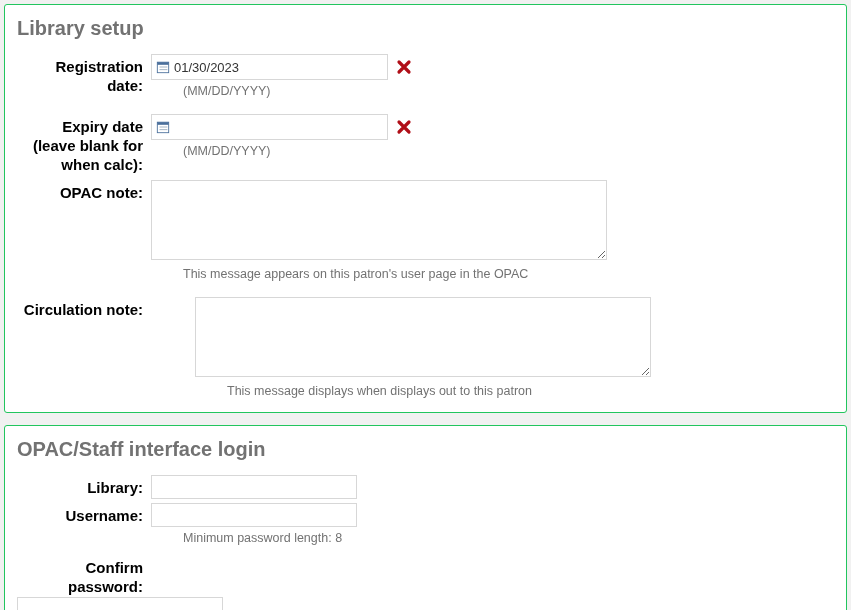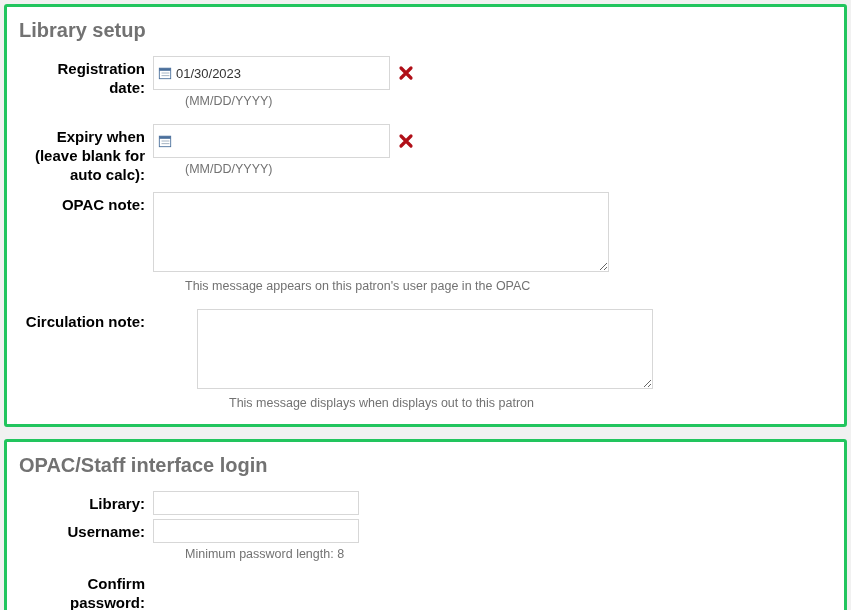--- a/index.html
+++ b/index.html
@@ -10,21 +10,21 @@
     font-family: Arial, Helvetica, sans-serif;
     font-size: 13px;
     color: #333;
   }
   .page {
     width: 851px;
     padding: 4px;
   }
   .fieldset {
     background: #fff;
-    border: 3px solid #22c55e;
+    border: 1px solid #22c55e;
     border-radius: 3px;
     padding: 10px 12px 14px 12px;
     margin-bottom: 12px;
   }
   .legend {
     font-size: 20px;
     font-weight: bold;
     color: #727272;
     margin: 2px 0 14px 0;
   }
@@ -57,21 +57,21 @@
     display: inline-flex;
     align-items: center;
   }
   .date-input {
     display: flex;
     align-items: center;
     border: 1px solid #d7d7d7;
     background: #fff;
     height: 26px;
     width: 237px;
-    padding: 16px 4px;
+    padding: 8px 4px;
   }
   .date-input input {
     border: none;
     outline: none;
     font-size: 13px;
     color: #333;
     background: transparent;
     width: 100%;
     padding-left: 4px;
   }
@@ -135,21 +135,21 @@
             <svg viewBox="0 0 16 16" width="16" height="16">
               <path d="M3 3 L13 13 M13 3 L3 13" stroke="#b00f18" stroke-width="3.2" stroke-linecap="round"></path>
             </svg>
           </span>
         </div>
         <div class="hint">(MM/DD/YYYY)</div>
       </div>
     </div>
 
     <div class="row">
-      <div class="label-col">Expiry when (leave blank for auto calc):</div>
+      <div class="label-col">Expiry date (leave blank for when calc):</div>
       <div class="input-col">
         <div class="date-input-wrap">
           <div class="date-input">
             <span class="cal-icon">
               <svg viewBox="0 0 16 16" width="14" height="14">
                 <rect x="1.5" y="2.5" width="13" height="12" fill="#fff" stroke="#4a6f9b" stroke-width="1"></rect>
                 <rect x="1.5" y="2.5" width="13" height="3" fill="#4a6f9b"></rect>
                 <line x1="4" y1="8" x2="13" y2="8" stroke="#9ab" stroke-width="1"></line>
                 <line x1="4" y1="11" x2="13" y2="11" stroke="#9ab" stroke-width="1"></line>
               </svg>

